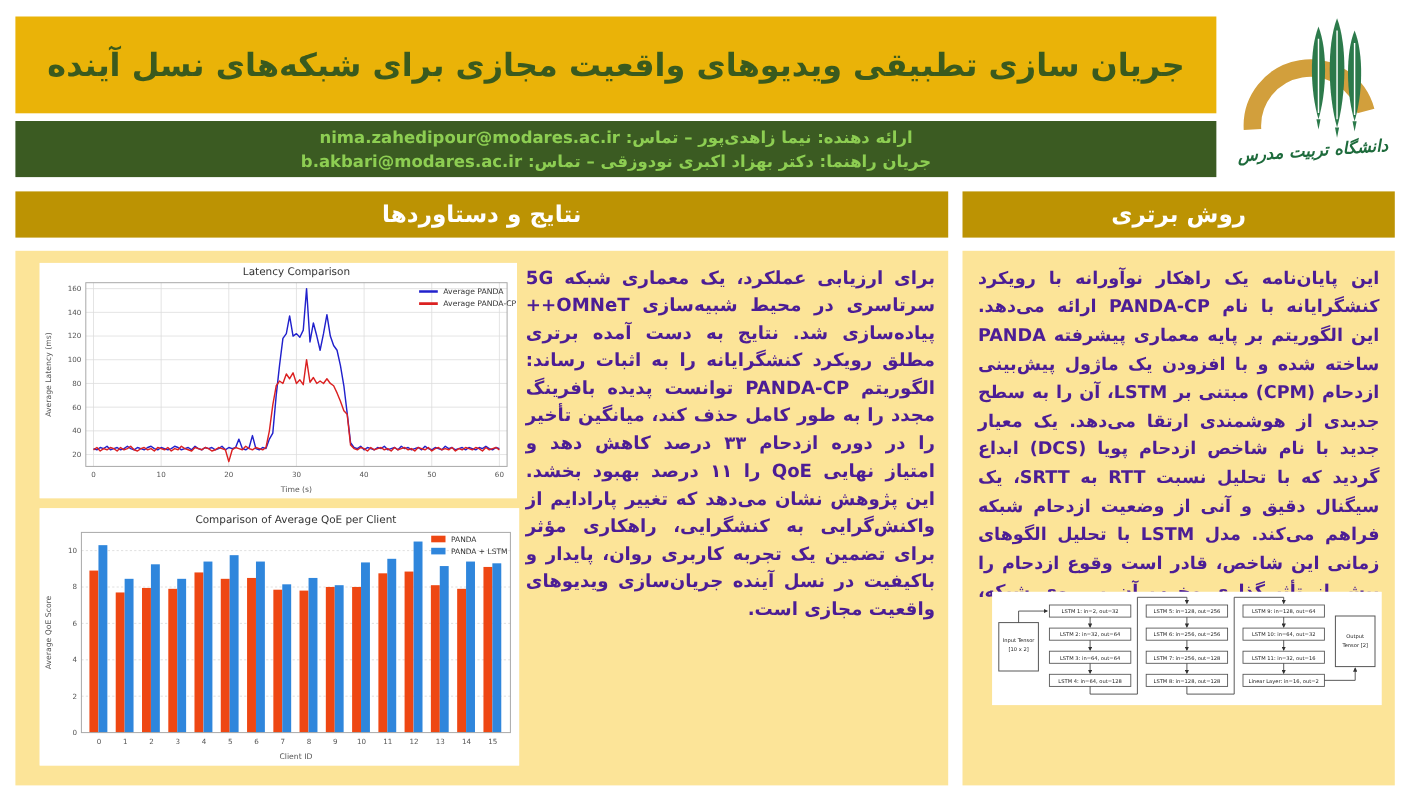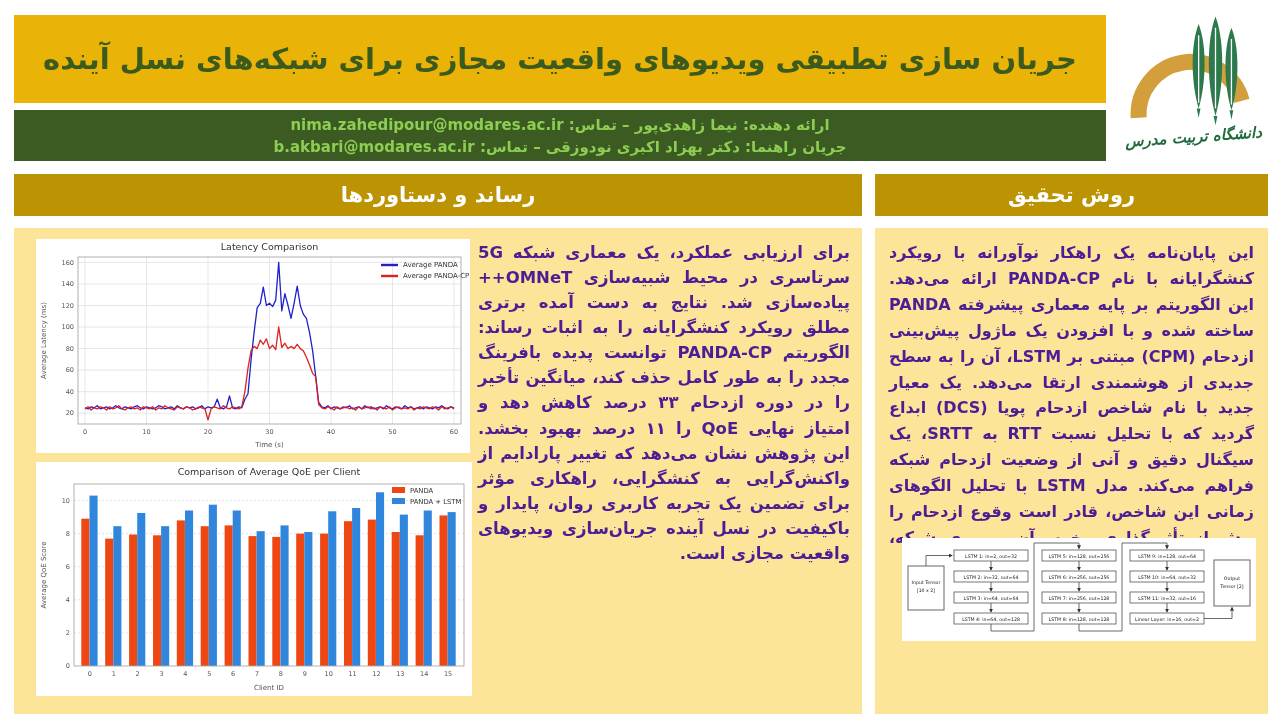--- a/index.html
+++ b/index.html
@@ -57,21 +57,21 @@
       <path d="M 121 26 C 130 48, 129 88, 121 114 C 113 88, 112 48, 121 26 Z" fill="#2C7A4B"></path>
       <path d="M 121 38 L 121 108" stroke="#ffffff" stroke-width="1.4"></path>
       <path d="M 84 112 l 2 10 l 2 -10 Z" fill="#2C7A4B"></path>
       <path d="M 102 120 l 2 10 l 2 -10 Z" fill="#2C7A4B"></path>
       <path d="M 119 114 l 2 10 l 2 -10 Z" fill="#2C7A4B"></path>
     </svg>
     <div class="logo-text">دانشگاه تربیت مدرس</div>
   </div>
 
   <div class="panel-header ph-left">
-    <span>رساند و دستاوردها</span>
+    <span>نتایج و دستاوردها</span>
   </div>
   <div class="panel-body pb-left">
     <div class="chart-box box-latency">
       <svg id="chart-latency" width="434" height="214" viewBox="0 0 434 214">
           <rect x="0" y="0" width="434" height="214" fill="#fff"></rect>
           <line x1="49" y1="185" x2="49" y2="18" stroke="#dcdcdc" stroke-width="0.7"></line>
           <text x="49" y="195" font-size="6.5" text-anchor="middle" fill="#555" font-family="DejaVu Sans, sans-serif">0</text>
           <line x1="110.5" y1="185" x2="110.5" y2="18" stroke="#dcdcdc" stroke-width="0.7"></line>
           <text x="110.5" y="195" font-size="6.5" text-anchor="middle" fill="#555" font-family="DejaVu Sans, sans-serif">10</text>
           <line x1="172" y1="185" x2="172" y2="18" stroke="#dcdcdc" stroke-width="0.7"></line>
@@ -181,21 +181,21 @@
           <rect x="356" y="25" width="13" height="6" fill="#EE4713"></rect>
           <text x="374" y="31" font-size="6.8" text-anchor="start" fill="#333" font-family="DejaVu Sans, sans-serif">PANDA</text>
           <rect x="356" y="36" width="13" height="6" fill="#2F86DC"></rect>
           <text x="374" y="42" font-size="6.8" text-anchor="start" fill="#333" font-family="DejaVu Sans, sans-serif">PANDA + LSTM</text>
         </svg>
     </div>
     <p class="fa-text results-text">برای ارزیابی عملکرد، یک معماری شبکه 5G سرتاسری در محیط شبیه‌سازی OMNeT++ پیاده‌سازی شد. نتایج به دست آمده برتری مطلق رویکرد کنشگرایانه را به اثبات رساند: الگوریتم PANDA-CP توانست پدیده بافرینگ مجدد را به طور کامل حذف کند، میانگین تأخیر را در دوره ازدحام ۳۳ درصد کاهش دهد و امتیاز نهایی QoE را ۱۱ درصد بهبود بخشد. این پژوهش نشان می‌دهد که تغییر پارادایم از واکنش‌گرایی به کنشگرایی، راهکاری مؤثر برای تضمین یک تجربه کاربری روان، پایدار و باکیفیت در نسل آینده جریان‌سازی ویدیوهای واقعیت مجازی است.</p>
   </div>
 
   <div class="panel-header ph-right">
-    <span>روش تحقیق</span>
+    <span>روش برتری</span>
   </div>
   <div class="panel-body pb-right">
     <p class="fa-text method-text">این پایان‌نامه یک راهکار نوآورانه با رویکرد کنشگرایانه با نام PANDA-CP ارائه می‌دهد. این الگوریتم بر پایه معماری پیشرفته PANDA ساخته شده و با افزودن یک ماژول پیش‌بینی ازدحام (CPM) مبتنی بر LSTM، آن را به سطح جدیدی از هوشمندی ارتقا می‌دهد. یک معیار جدید با نام شاخص ازدحام پویا (DCS) ابداع گردید که با تحلیل نسبت RTT به SRTT، یک سیگنال دقیق و آنی از وضعیت ازدحام شبکه فراهم می‌کند. مدل LSTM با تحلیل الگوهای زمانی این شاخص، قادر است وقوع ازدحام را پیش از تأثیرگذاری مخرب آن بر روی شبکه، پیش‌بینی نماید.</p>
     <div class="diagram-box">
       <svg id="diagram-svg" width="354" height="103" viewBox="0 0 354 103">
           <rect x="0" y="0" width="354" height="103" fill="#fff"></rect>
           <defs>
             <marker id="arr" markerWidth="5" markerHeight="5" refX="4" refY="2.5" orient="auto">
               <path d="M0,0 L5,2.5 L0,5 Z" fill="#333"></path>
             </marker>

